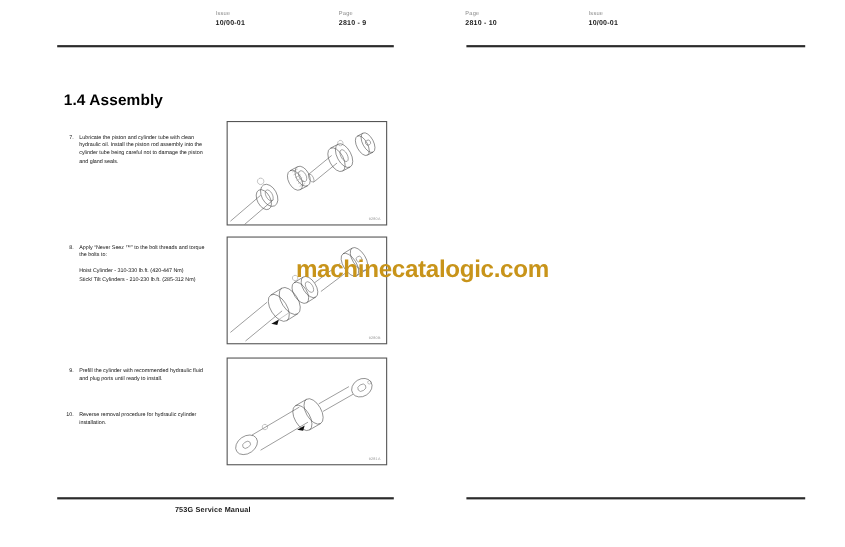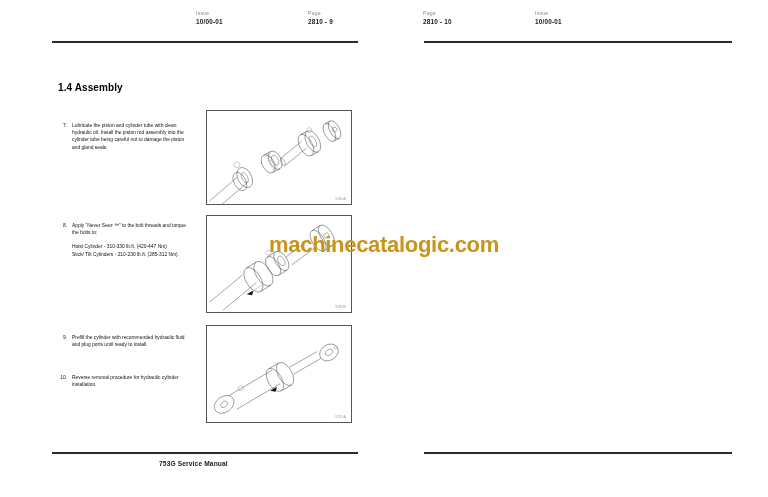--- a/index.html
+++ b/index.html
@@ -75,21 +75,21 @@
     font-weight: bold;
     letter-spacing: 0.1px;
     white-space: nowrap;
     padding-bottom: 1px;
     border-bottom: 1.1px solid #000;
   }
   .page-left .chapter-title { left: 52px; top: 56px; }
 
   .section-title {
     position: absolute;
-    font-size: 10px;
+    font-size: 14px;
     font-weight: bold;
     letter-spacing: 0.1px;
     white-space: nowrap;
   }
   .page-left .section-title { left: 58px; top: 82px; }
 
   
   .step {
     position: absolute;
     display: flex;

